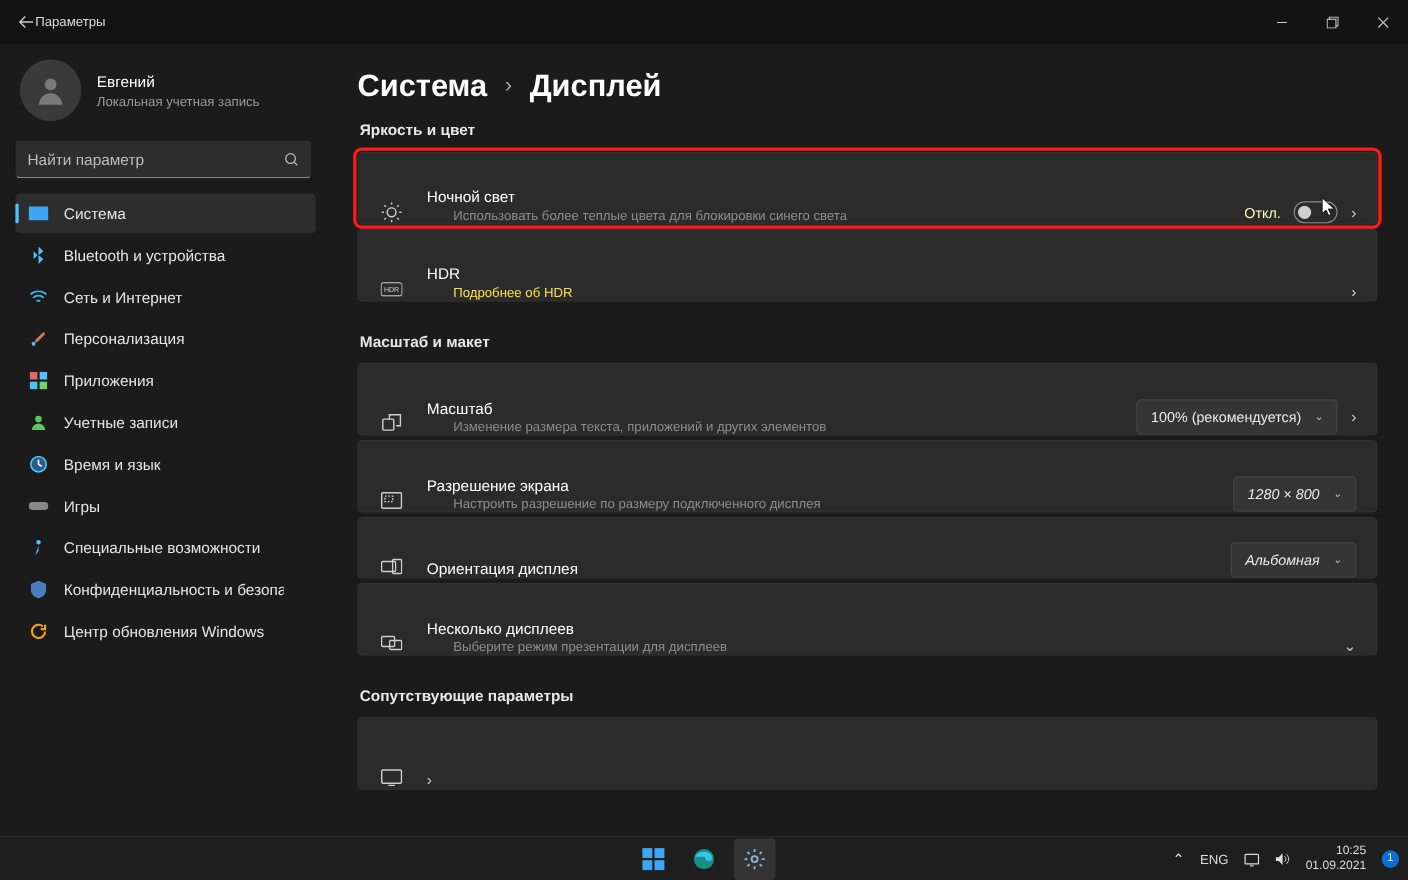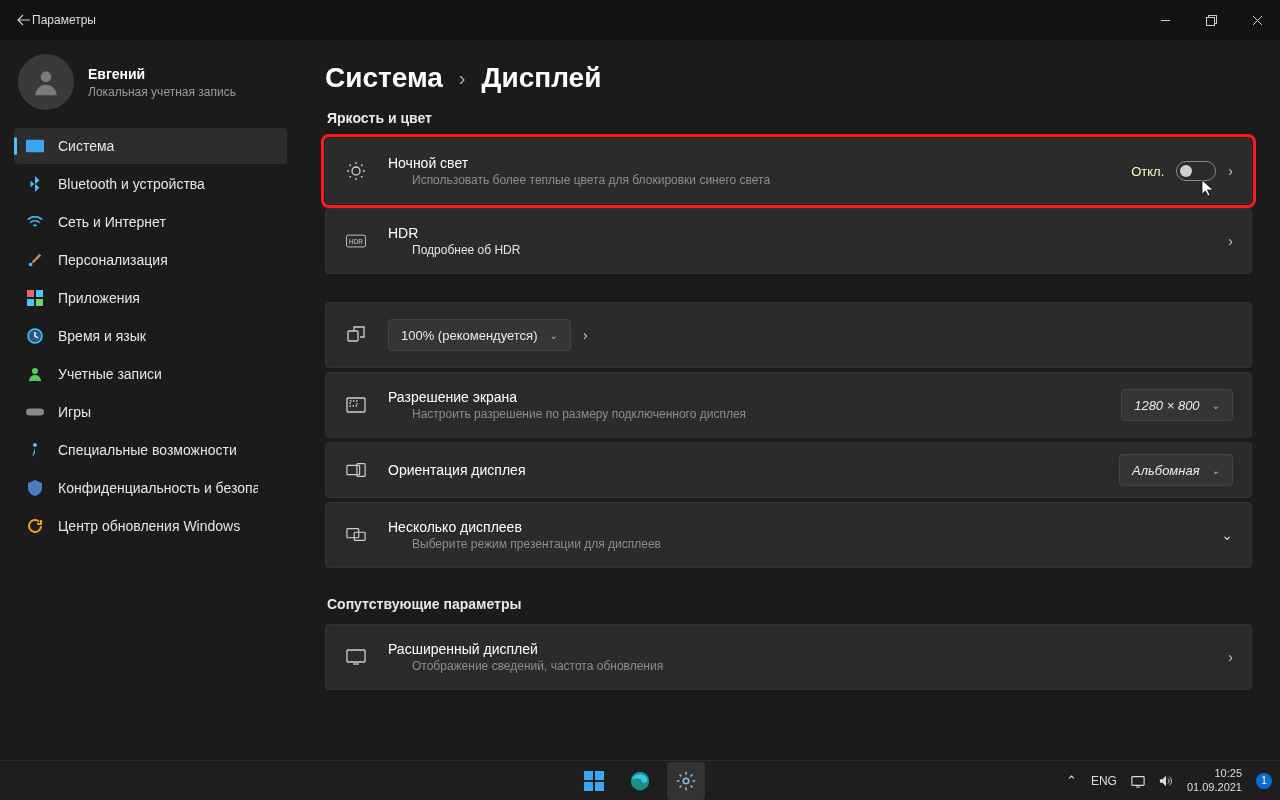--- a/index.html
+++ b/index.html
@@ -15,47 +15,47 @@
 .winbtn svg{width:11px;height:11px;}
 
 
 .app{display:flex;height:720px;background:#1b1b1b;}
 
 
 .sidebar{width:295px;flex:0 0 295px;padding:14px 8px 0 14px;}
 .user{display:flex;align-items:center;gap:14px;margin:0 0 18px 4px;}
 .avatar{width:56px;height:56px;border-radius:50%;background:#3a3a3a;display:flex;align-items:center;justify-content:center;}
 .avatar svg{width:32px;height:32px;fill:#7a7a7a;}
-.user .name{font-size:14px;font-weight:700;}
+.user .name{font-size:14px;font-weight:400;}
 .user .typ{font-size:12px;color:#9a9a9a;margin-top:3px;}
 
 .search{display:flex;align-items:center;height:34px;background:#2d2d2d;border:1px solid #303030;border-bottom:1px solid #888;border-radius:4px;padding:0 10px;margin:0 4px 14px 0;color:#bdbdbd;justify-content:space-between;}
 .search span{font-size:14px;}
 .search svg{width:14px;height:14px;stroke:#bdbdbd;}
 
 .nav{display:flex;flex-direction:column;gap:2px;}
 .nav-item{display:flex;align-items:center;gap:14px;height:36px;border-radius:4px;padding:0 12px;font-size:14px;color:#e6e6e6;position:relative;}
 .nav-item.active{background:#2d2d2d;}
 .nav-item.active::before{content:"";position:absolute;left:0;top:9px;bottom:9px;width:3px;background:#4cc2ff;border-radius:2px;}
 .nav-item .ic{width:18px;height:18px;display:flex;align-items:center;justify-content:center;font-size:15px;}
 
 
 .main{flex:1;padding:22px 28px 0 30px;overflow:hidden;}
 .crumbs{display:flex;align-items:center;gap:16px;font-size:28px;font-weight:600;margin-bottom:16px;}
 .crumbs .chev{font-size:20px;color:#aaa;font-weight:400;}
 .section-title{font-size:14px;font-weight:600;margin:6px 0 12px 2px;color:#e8e8e8;}
 .cards{display:flex;flex-direction:column;gap:4px;margin-bottom:28px;}
-.card{display:flex;align-items:center;background:#2b2b2b;border:1px solid #323232;border-radius:4px;height:66px;padding:0 18px;gap:20px;}
+.card{display:flex;align-items:flex-end;background:#2b2b2b;border:1px solid #323232;border-radius:4px;height:66px;padding:0 18px;gap:20px;}
 .card.highlight{outline:3px solid #ff1a1a;outline-offset:1px;position:relative;}
 .card .cic{width:24px;display:flex;align-items:center;justify-content:center;color:#d0d0d0;}
 .card .cic svg{width:20px;height:20px;}
 .card .txt{flex:1;}
 .card .ttl{font-size:14px;color:#fff;}
 .card .sub{font-size:12px;color:#8d8d8d;margin-top:2px;margin-left:24px;}
-.card .sub.link{color:#e5e5e5;}
+.card .sub.link{color:#fde047;}
 .card .ctrl{display:flex;align-items:center;gap:12px;}
 .card .arrow{color:#ccc;font-size:14px;}
 
 .toggle-lbl{font-size:13px;color:#fef9c3;}
 .toggle{width:40px;height:20px;border-radius:10px;border:1px solid #8a8a8a;background:#2b2b2b;position:relative;}
 .toggle::after{content:"";position:absolute;width:12px;height:12px;background:#cfcfcf;border-radius:50%;top:3px;left:3px;}
 
 .cursor{position:absolute;width:14px;height:18px;right:36px;top:40px;}
 
 .select{display:flex;align-items:center;gap:12px;height:32px;background:#353535;border:1px solid #444;border-radius:4px;padding:0 12px;font-size:13px;color:#eaeaea;}
@@ -115,20 +115,27 @@
           <svg viewBox="0 0 24 24">
             <circle cx="12" cy="8" r="4"></circle>
             <path d="M4 22c0-4.4 3.6-8 8-8s8 3.6 8 8"></path>
           </svg>
         </div>
       <div>
         <div class="name">Евгений</div>
         <div class="typ">Локальная учетная запись</div>
       </div>
     </div>
+    <div class="search">
+      <span>Найти параметр</span>
+      <svg viewBox="0 0 16 16" fill="none" stroke-width="1.3">
+          <circle cx="7" cy="7" r="5"></circle>
+          <path d="M11 11l3 3"></path>
+        </svg>
+    </div>
     <div class="nav">
       <div class="nav-item active">
           <span class="ic">
             <svg viewBox="0 0 20 14" width="18" height="14">
               <rect x="0" y="0" width="20" height="14" rx="1" fill="#3ca6f2"></rect>
             </svg>
           </span>
           <span>Система</span>
         </div>
       <div class="nav-item">
@@ -162,36 +169,36 @@
               <rect x="0" y="0" width="7" height="7" fill="#e06868"></rect>
               <rect x="9" y="0" width="7" height="7" fill="#4cc2ff"></rect>
               <rect x="0" y="9" width="7" height="7" fill="#4cc2ff"></rect>
               <rect x="9" y="9" width="7" height="7" fill="#6bd66b"></rect>
             </svg>
           </span>
           <span>Приложения</span>
         </div>
       <div class="nav-item">
           <span class="ic">
+            <svg viewBox="0 0 16 16" width="16" height="16" fill="#5ec75e">
+              <circle cx="8" cy="5" r="3"></circle>
+              <path d="M2 15c0-3.3 2.7-6 6-6s6 2.7 6 6"></path>
+            </svg>
+          </span>
+          <span>Учетные записи</span>
+        </div>
+      <div class="nav-item">
+          <span class="ic">
             <svg viewBox="0 0 16 16" width="16" height="16" fill="none" stroke="#4cc2ff" stroke-width="1.5">
               <circle cx="8" cy="8" r="7" fill="#2a5a8a" stroke="none"></circle>
               <circle cx="8" cy="8" r="7"></circle>
               <path d="M8 4v4l3 2" stroke="#fff"></path>
             </svg>
           </span>
           <span>Время и язык</span>
-        </div>
-      <div class="nav-item">
-          <span class="ic">
-            <svg viewBox="0 0 16 16" width="16" height="16" fill="#5ec75e">
-              <circle cx="8" cy="5" r="3"></circle>
-              <path d="M2 15c0-3.3 2.7-6 6-6s6 2.7 6 6"></path>
-            </svg>
-          </span>
-          <span>Учетные записи</span>
         </div>
       <div class="nav-item">
           <span class="ic">
             <svg viewBox="0 0 20 12" width="18" height="12" fill="#888">
               <rect x="0" y="2" width="20" height="8" rx="4"></rect>
             </svg>
           </span>
           <span>Игры</span>
         </div>
       <div class="nav-item">
@@ -261,28 +268,33 @@
         <div class="txt">
           <div class="ttl">HDR</div>
           <div class="sub link">Подробнее об HDR</div>
         </div>
         <div class="ctrl">
             <span class="arrow">›</span>
           </div>
       </div>
     </div>
 
+    <div class="section-title">Масштаб и макет</div>
     <div class="cards">
       <div class="card">
         <div class="cic">
             <svg viewBox="0 0 20 20" fill="none" stroke="#d0d0d0" stroke-width="1.3">
               <rect x="2" y="6" width="10" height="10" rx="1"></rect>
               <path d="M8 6V2h10v10h-4"></path>
             </svg>
           </div>
+        <div class="txt">
+          <div class="ttl">Масштаб</div>
+          <div class="sub">Изменение размера текста, приложений и других элементов</div>
+        </div>
         <div class="ctrl">
           <div class="select md">
               <span>100% (рекомендуется)</span>
               <span class="dd">⌄</span>
             </div>
           <span class="arrow">›</span>
         </div>
       </div>
       <div class="card">
         <div class="cic">
@@ -338,24 +350,20 @@
 
     <div class="section-title">Сопутствующие параметры</div>
     <div class="cards">
       <div class="card">
         <div class="cic">
             <svg viewBox="0 0 20 16" fill="none" stroke="#d0d0d0" stroke-width="1.3">
               <rect x="1" y="1" width="18" height="12" rx="1"></rect>
               <path d="M7 15h6"></path>
             </svg>
           </div>
-        <div class="txt">
-          <div class="ttl">Расширенный дисплей</div>
-          <div class="sub">Отображение сведений, частота обновления</div>
-        </div>
         <div class="ctrl">
             <span class="arrow">›</span>
           </div>
       </div>
     </div>
   </div>
 </div>
 
 <div class="taskbar">
   <div class="task-center">

